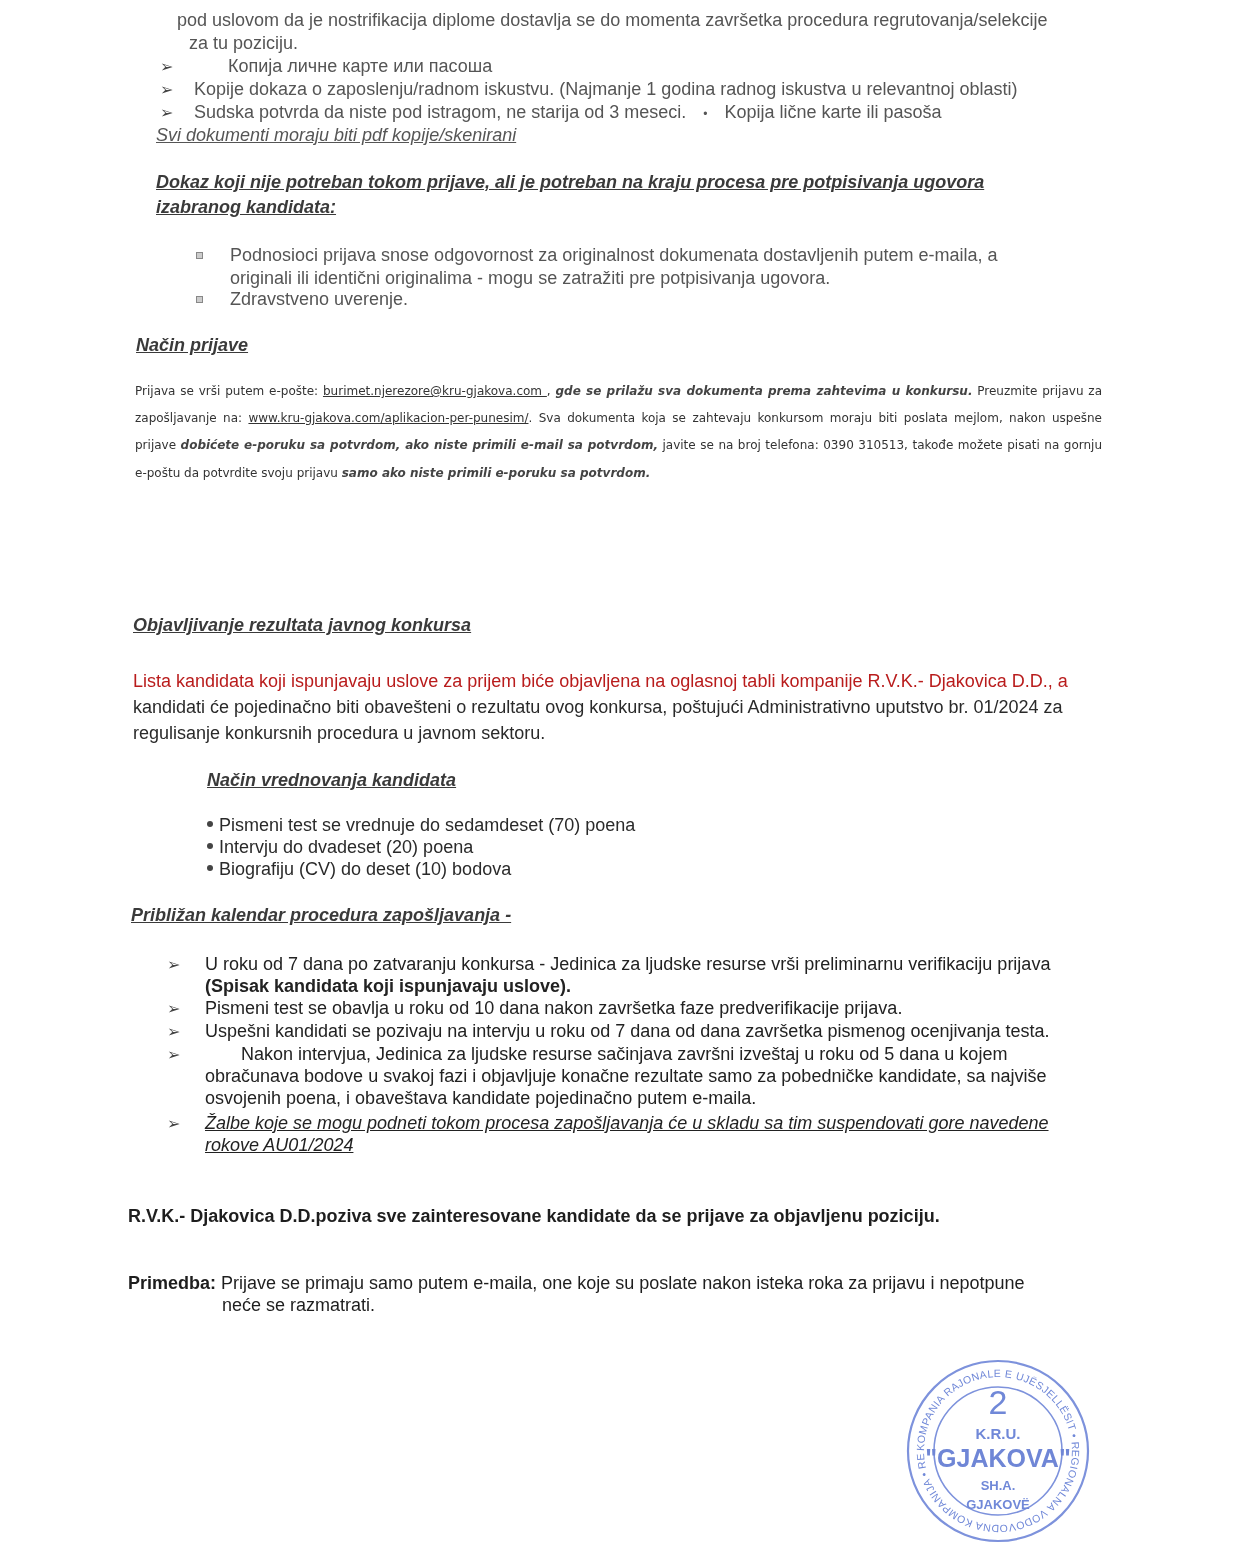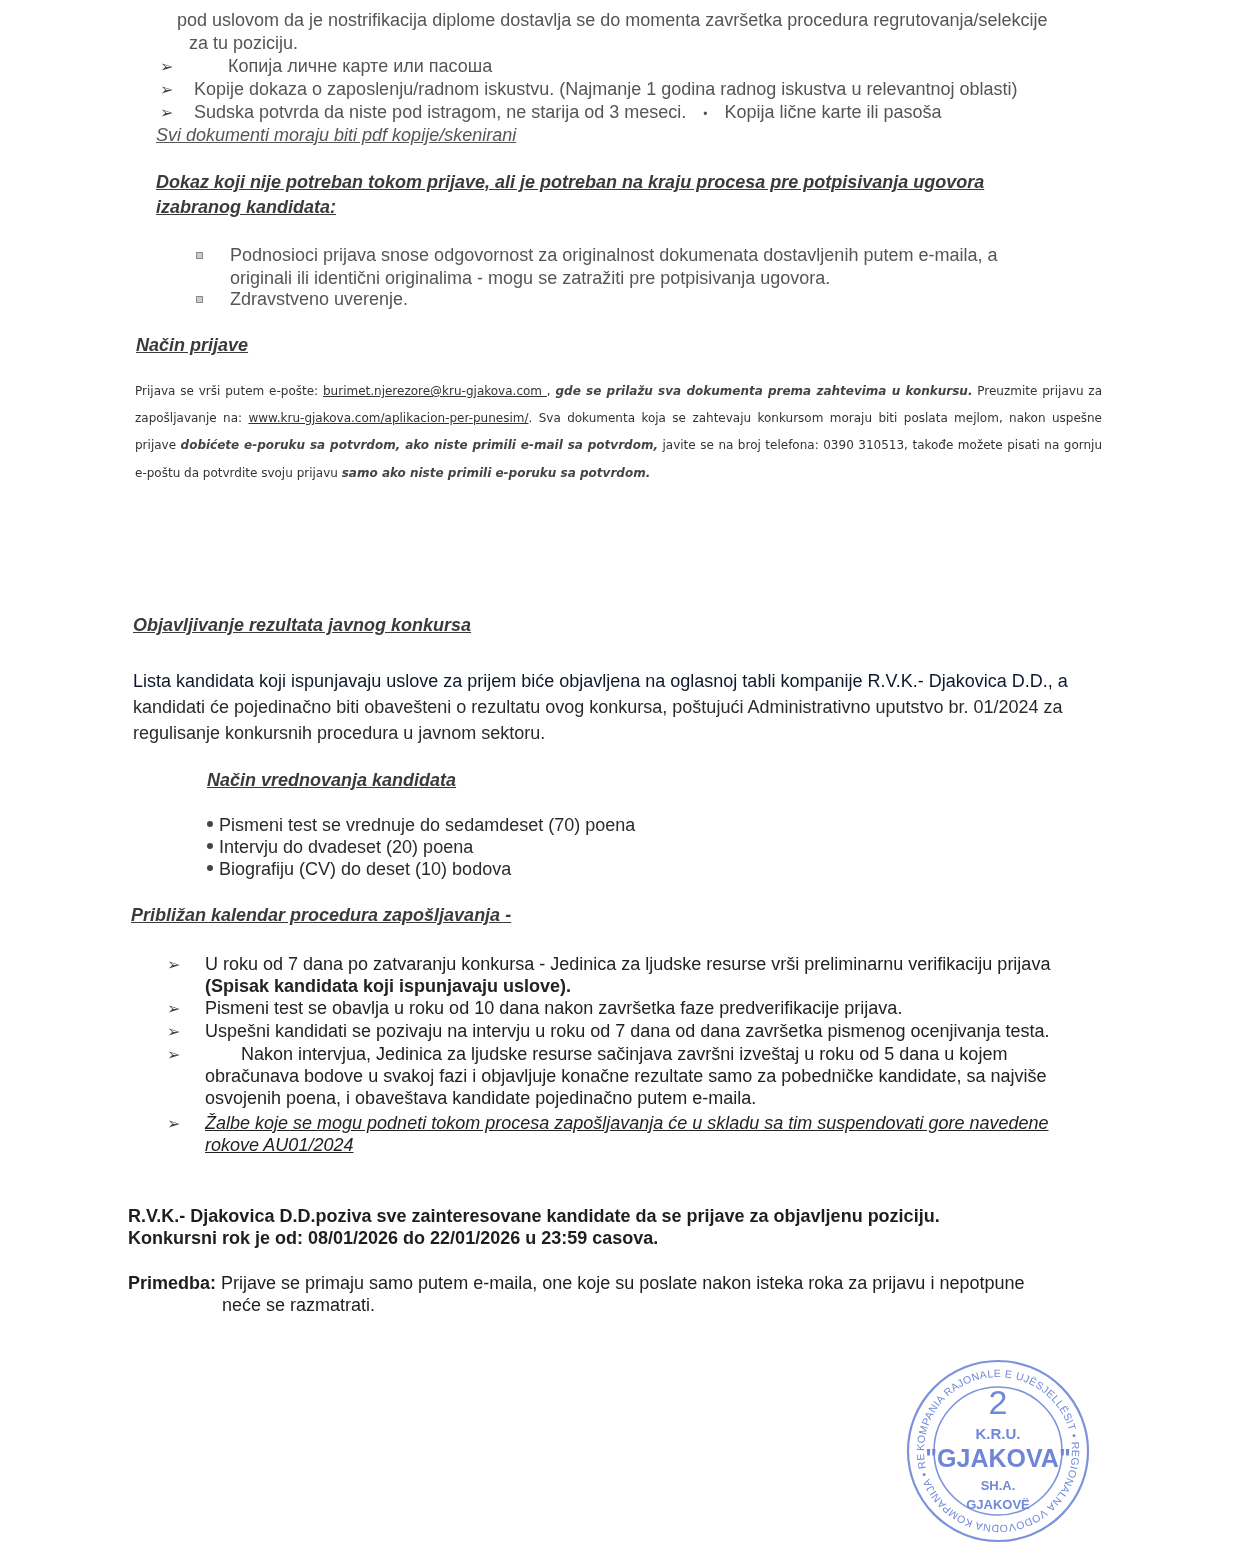--- a/index.html
+++ b/index.html
@@ -106,21 +106,21 @@
   <span class="sq-bullet" style="left:196px; top:296px;"></span>
   <div class="abs cond gray fs18" style="left:230px; top:289px;">Zdravstveno uverenje.</div>
 
   <div class="abs heading" style="left:136px; top:335px;">Način prijave</div>
 
   <div class="just" style="top:378px;">
     <span>Prijava se vrši putem e-pošte: </span><a>burimet.njerezore@kru-gjakova.com </a><span>, </span><span class="bi">gde se prilažu sva dokumenta prema zahtevima u konkursu.</span><span> Preuzmite prijavu za zapošljavanje na: </span><a>www.kru-gjakova.com/aplikacion-per-punesim/</a><span>. Sva dokumenta koja se zahtevaju konkursom moraju biti poslata mejlom, nakon uspešne prijave </span><span class="bi">dobićete e-poruku sa potvrdom, ako niste primili e-mail sa potvrdom,</span><span> javite se na broj telefona: 0390 310513, takođe možete pisati na gornju e-poštu da potvrdite svoju prijavu </span><span class="bi">samo ako niste primili e-poruku sa potvrdom.</span>
   </div>
 
   <div class="abs heading" style="left:133px; top:615px;">Objavljivanje rezultata javnog konkursa</div>
-  <div class="abs cond fs18" style="left:133px; top:671px; color:#0f172a;">Lista kandidata koji ispunjavaju uslove za prijem biće objavljena na oglasnoj tabli kompanije R.V.K.- Djakovica D.D., a</div>
+  <div class="abs cond fs18" style="left:133px; top:671px; color:#b91c1c;">Lista kandidata koji ispunjavaju uslove za prijem biće objavljena na oglasnoj tabli kompanije R.V.K.- Djakovica D.D., a</div>
   <div class="abs cond fs18" style="left:133px; top:697px; color:#2a2a2a;">kandidati će pojedinačno biti obavešteni o rezultatu ovog konkursa, poštujući Administrativno uputstvo br. 01/2024 za</div>
   <div class="abs cond fs18" style="left:133px; top:723px; color:#2a2a2a;">regulisanje konkursnih procedura u javnom sektoru.</div>
 
   <div class="abs heading" style="left:207px; top:770px;">Način vrednovanja kandidata</div>
   <div class="abs cond fs18" style="left:207px; top:815px; color:#2a2a2a;"><span class="dot-bullet"></span><span>Pismeni test se vrednuje do sedamdeset (70) poena</span></div>
   <div class="abs cond fs18" style="left:207px; top:837px; color:#2a2a2a;"><span class="dot-bullet"></span><span>Intervju do dvadeset (20) poena</span></div>
   <div class="abs cond fs18" style="left:207px; top:859px; color:#2a2a2a;"><span class="dot-bullet"></span><span>Biografiju (CV) do deset (10) bodova</span></div>
 
   <div class="abs heading" style="left:131px; top:905px;">Približan kalendar procedura zapošljavanja -</div>
 
@@ -137,21 +137,20 @@
   <span class="arrow" style="left:167px; top:1045px;">➢</span>
   <div class="abs cond fs18" style="left:205px; top:1044px; color:#222;margin-left:36px;">Nakon intervjua, Jedinica za ljudske resurse sačinjava završni izveštaj u roku od 5 dana u kojem</div>
   <div class="abs cond fs18" style="left:205px; top:1066px; color:#222;">obračunava bodove u svakoj fazi i objavljuje konačne rezultate samo za pobedničke kandidate, sa najviše</div>
   <div class="abs cond fs18" style="left:205px; top:1088px; color:#222;">osvojenih poena, i obaveštava kandidate pojedinačno putem e-maila.</div>
 
   <span class="arrow" style="left:167px; top:1114px;">➢</span>
   <div class="abs cond fs18 ul-it" style="left:205px; top:1113px; color:#222;">Žalbe koje se mogu podneti tokom procesa zapošljavanja će u skladu sa tim suspendovati gore navedene</div>
   <div class="abs cond fs18 ul-it" style="left:205px; top:1135px; color:#222;">rokove AU01/2024</div>
 
   <div class="abs cond fs18 b" style="left:128px; top:1206px; color:#1e1e1e;">R.V.K.- Djakovica D.D.poziva sve zainteresovane kandidate da se prijave za objavljenu poziciju.</div>
-  <div class="abs cond fs18 b" style="left:128px; top:1228px; color:#1e1e1e;">Konkursni rok je od:  08/01/2026 do 22/01/2026 u 23:59 casova.</div>
 
   <div class="abs cond fs18" style="left:128px; top:1273px; color:#1e1e1e;"><span class="b">Primedba:</span><span> Prijave se primaju samo putem e-maila, one koje su poslate nakon isteka roka za prijavu i nepotpune</span></div>
   <div class="abs cond fs18" style="left:222px; top:1295px; color:#1e1e1e;">neće se razmatrati.</div>
 
   <svg class="stamp" viewBox="0 0 190 190">
     <defs>
       <path id="ringPath" d="M95,95 m-74,0 a74,74 0 1,1 148,0 a74,74 0 1,1 -148,0"></path>
     </defs>
     <circle cx="95" cy="95" r="90" fill="none" stroke="#7d92dc" stroke-width="2.2"></circle>
     <circle cx="95" cy="95" r="64" fill="none" stroke="#7d92dc" stroke-width="1.6"></circle>

